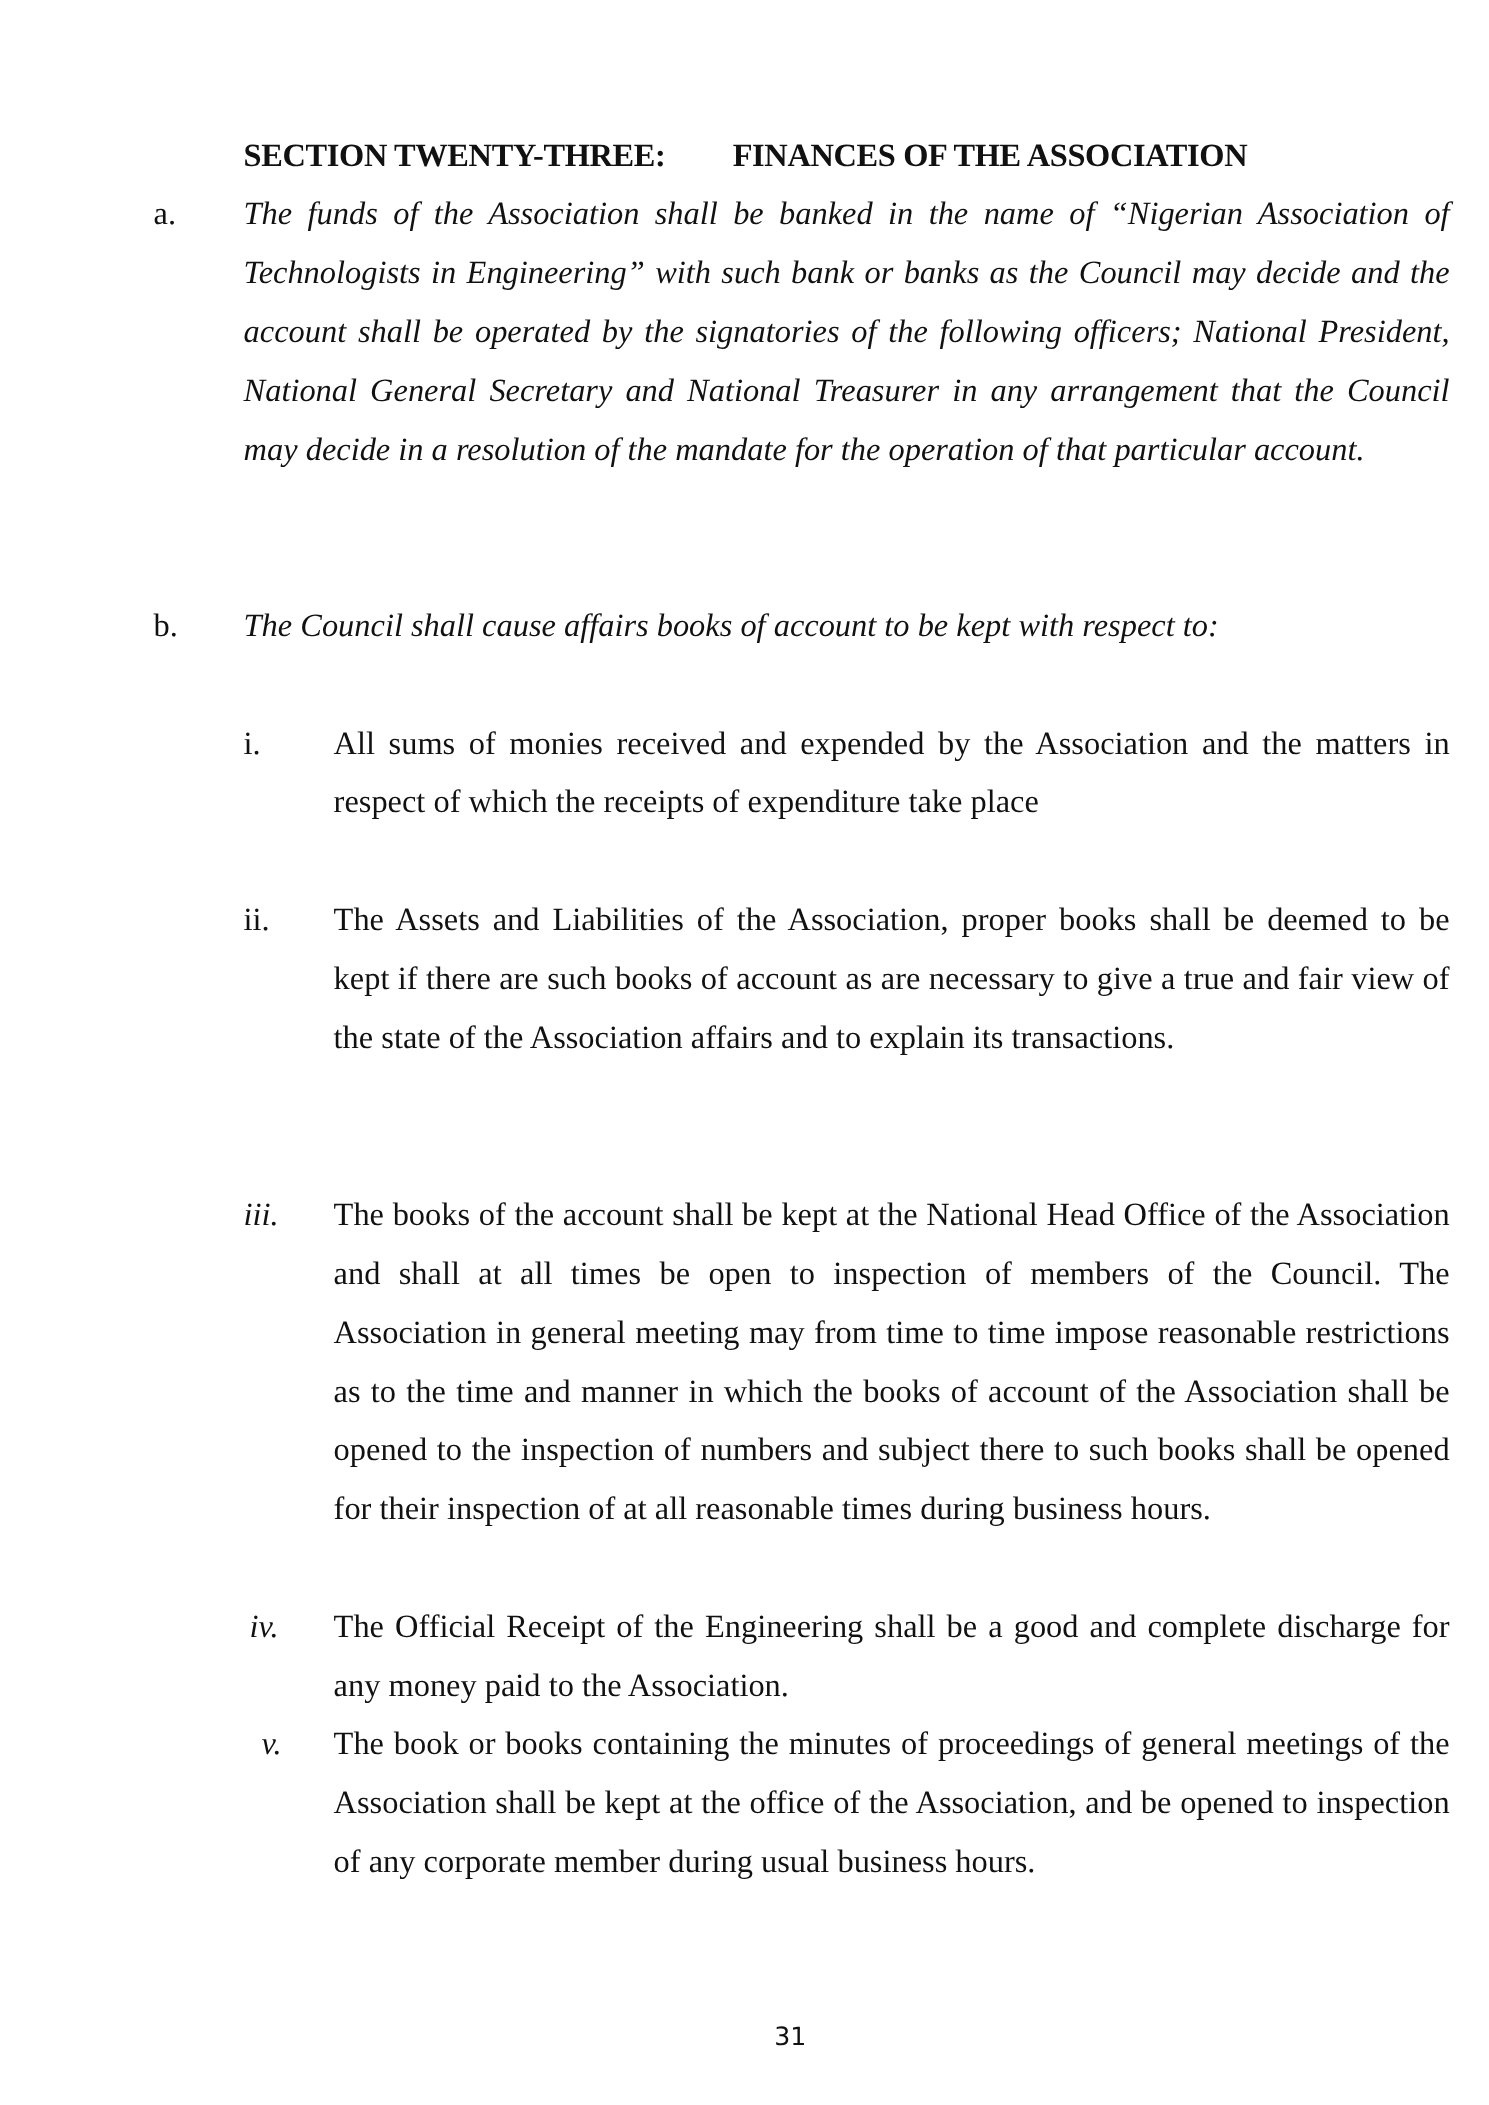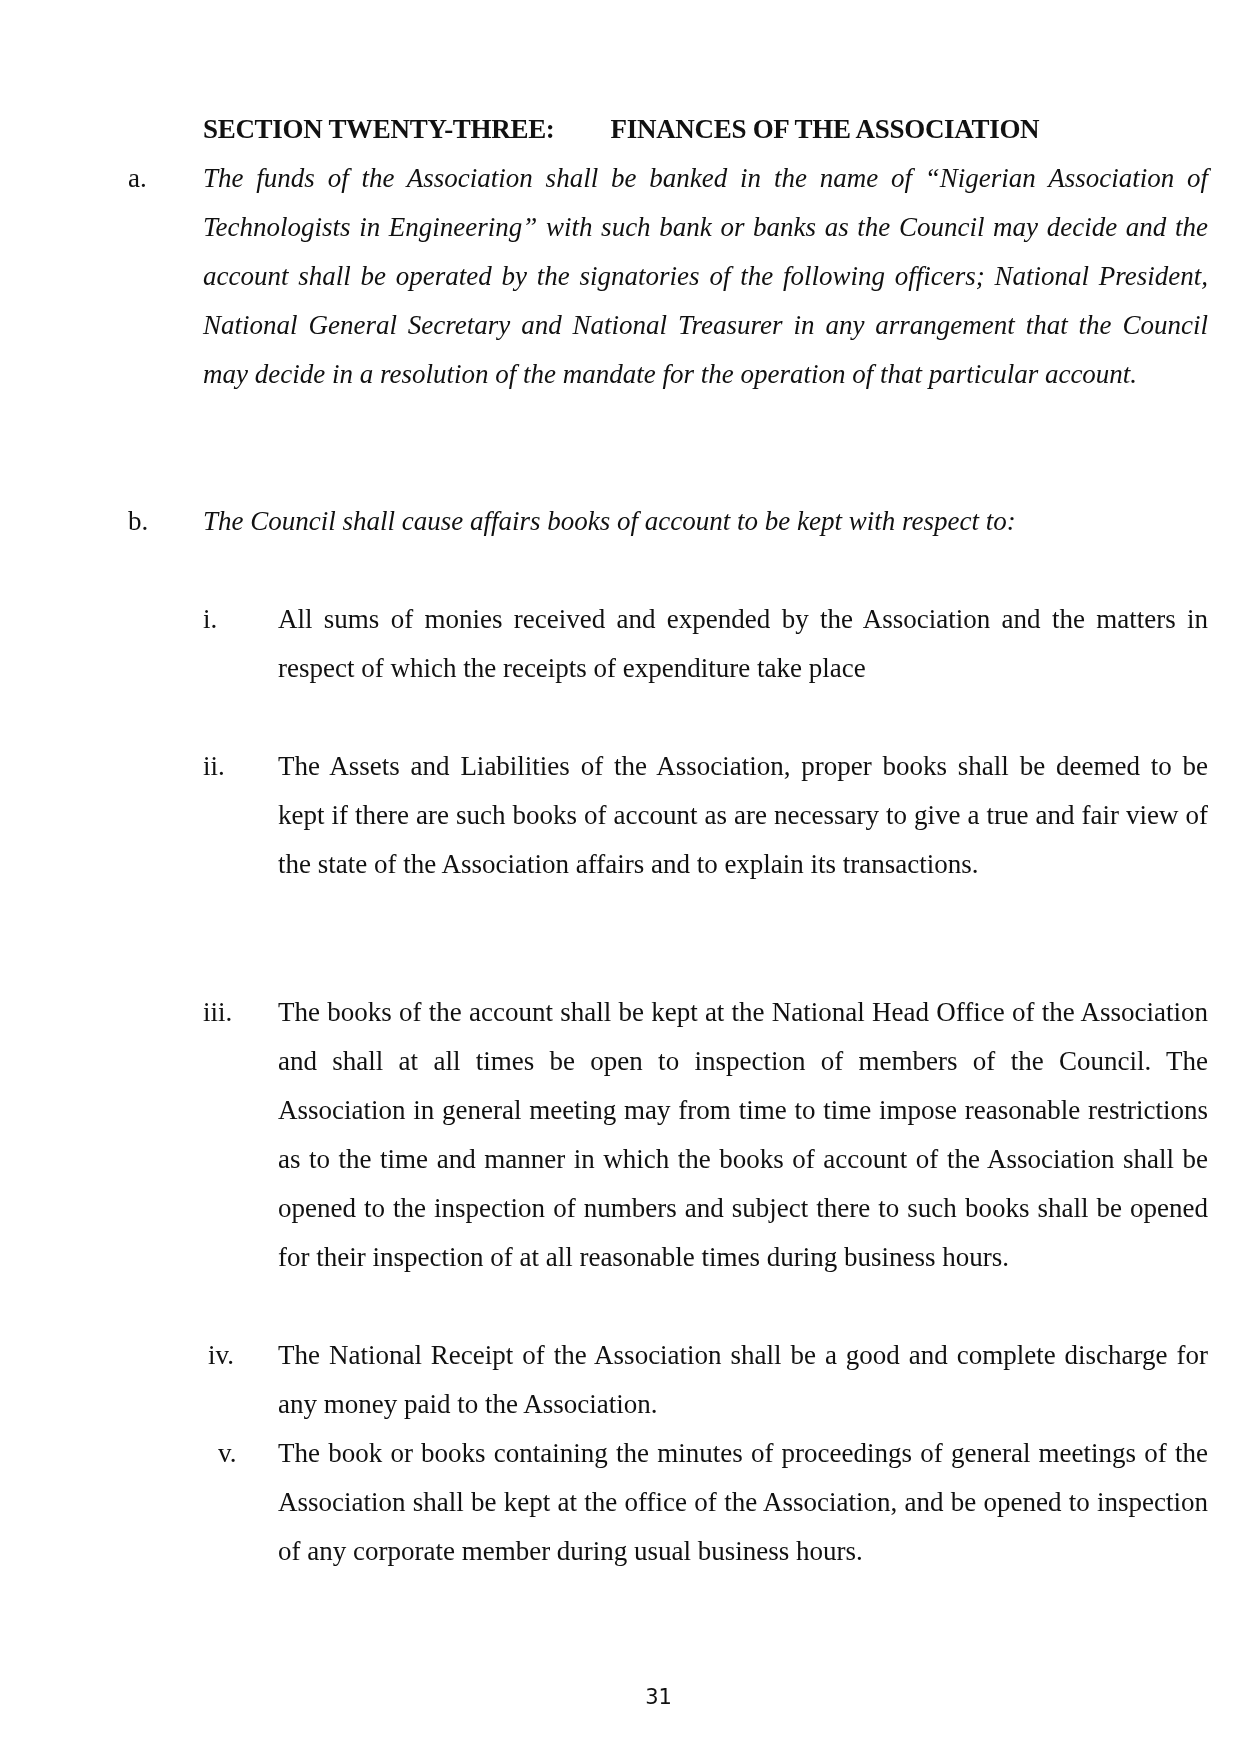--- a/index.html
+++ b/index.html
@@ -8,21 +8,21 @@
   .serif { font-family: "Liberation Serif", "DejaVu Serif", serif; font-size: 27px; line-height: 49px; }
   .heading { position: absolute; left: 165px; top: 105px; font-weight: bold; white-space: pre; letter-spacing: -0.3px; }
   .heading .h2 { margin-left: 56px; }
   .item { position: absolute; left: 0; width: 1241px; }
   .marker { position: absolute; }
   .para { position: absolute; text-align: justify; text-align-last: left; }
   .lvl1 .marker { left: 90px; }
   .lvl1 .para { left: 165px; width: 1005px; font-style: italic; }
   .lvl2 .marker { left: 165px; }
   .lvl2 .para { left: 240px; width: 930px; }
-  .italic { }
+  .italic { font-style: italic; }
   .pagenum { position: absolute; left: 0; width: 1241px; top: 1684px; text-align: center; font-family: "DejaVu Sans", sans-serif; font-size: 21px; line-height: 26px; }
 </style>
 </head>
 <body>
 
 <div class="page">
 
   <div class="heading serif"><span>SECTION TWENTY-THREE:</span><span class="h2">FINANCES OF THE ASSOCIATION</span></div>
 
   <div class="item lvl1 serif" style="top:154px;">
@@ -45,21 +45,21 @@
     <div class="para">The Assets and Liabilities of the Association, proper books shall be deemed to be kept if there are such books of account as are necessary to give a true and fair view of the state of the Association affairs and to explain its transactions.</div>
   </div>
 
   <div class="item lvl2 serif" style="top:988px;">
     <span class="marker italic">iii.</span>
     <div class="para">The books of the account shall be kept at the National Head Office of the Association and shall at all times be open to inspection of members of the Council. The Association in general meeting may from time to time impose reasonable restrictions as to the time and manner in which the books of account of the Association shall be opened to the inspection of numbers and subject there to such books shall be opened for their inspection of at all reasonable times during business hours.</div>
   </div>
 
   <div class="item lvl2 serif" style="top:1331px;">
     <span class="marker italic" style="left:170px;">iv.</span>
-    <div class="para">The National Receipt of the Association shall be a good and complete discharge for any money paid to the Association.</div>
+    <div class="para">The Official Receipt of the Engineering shall be a good and complete discharge for any money paid to the Association.</div>
   </div>
 
   <div class="item lvl2 serif" style="top:1429px;">
     <span class="marker italic" style="left:180px;">v.</span>
     <div class="para">The book or books containing the minutes of proceedings of general meetings of the Association shall be kept at the office of the Association, and be opened to inspection of any corporate member during usual business hours.</div>
   </div>
 
   <div class="pagenum">31</div>
 </div>
 

